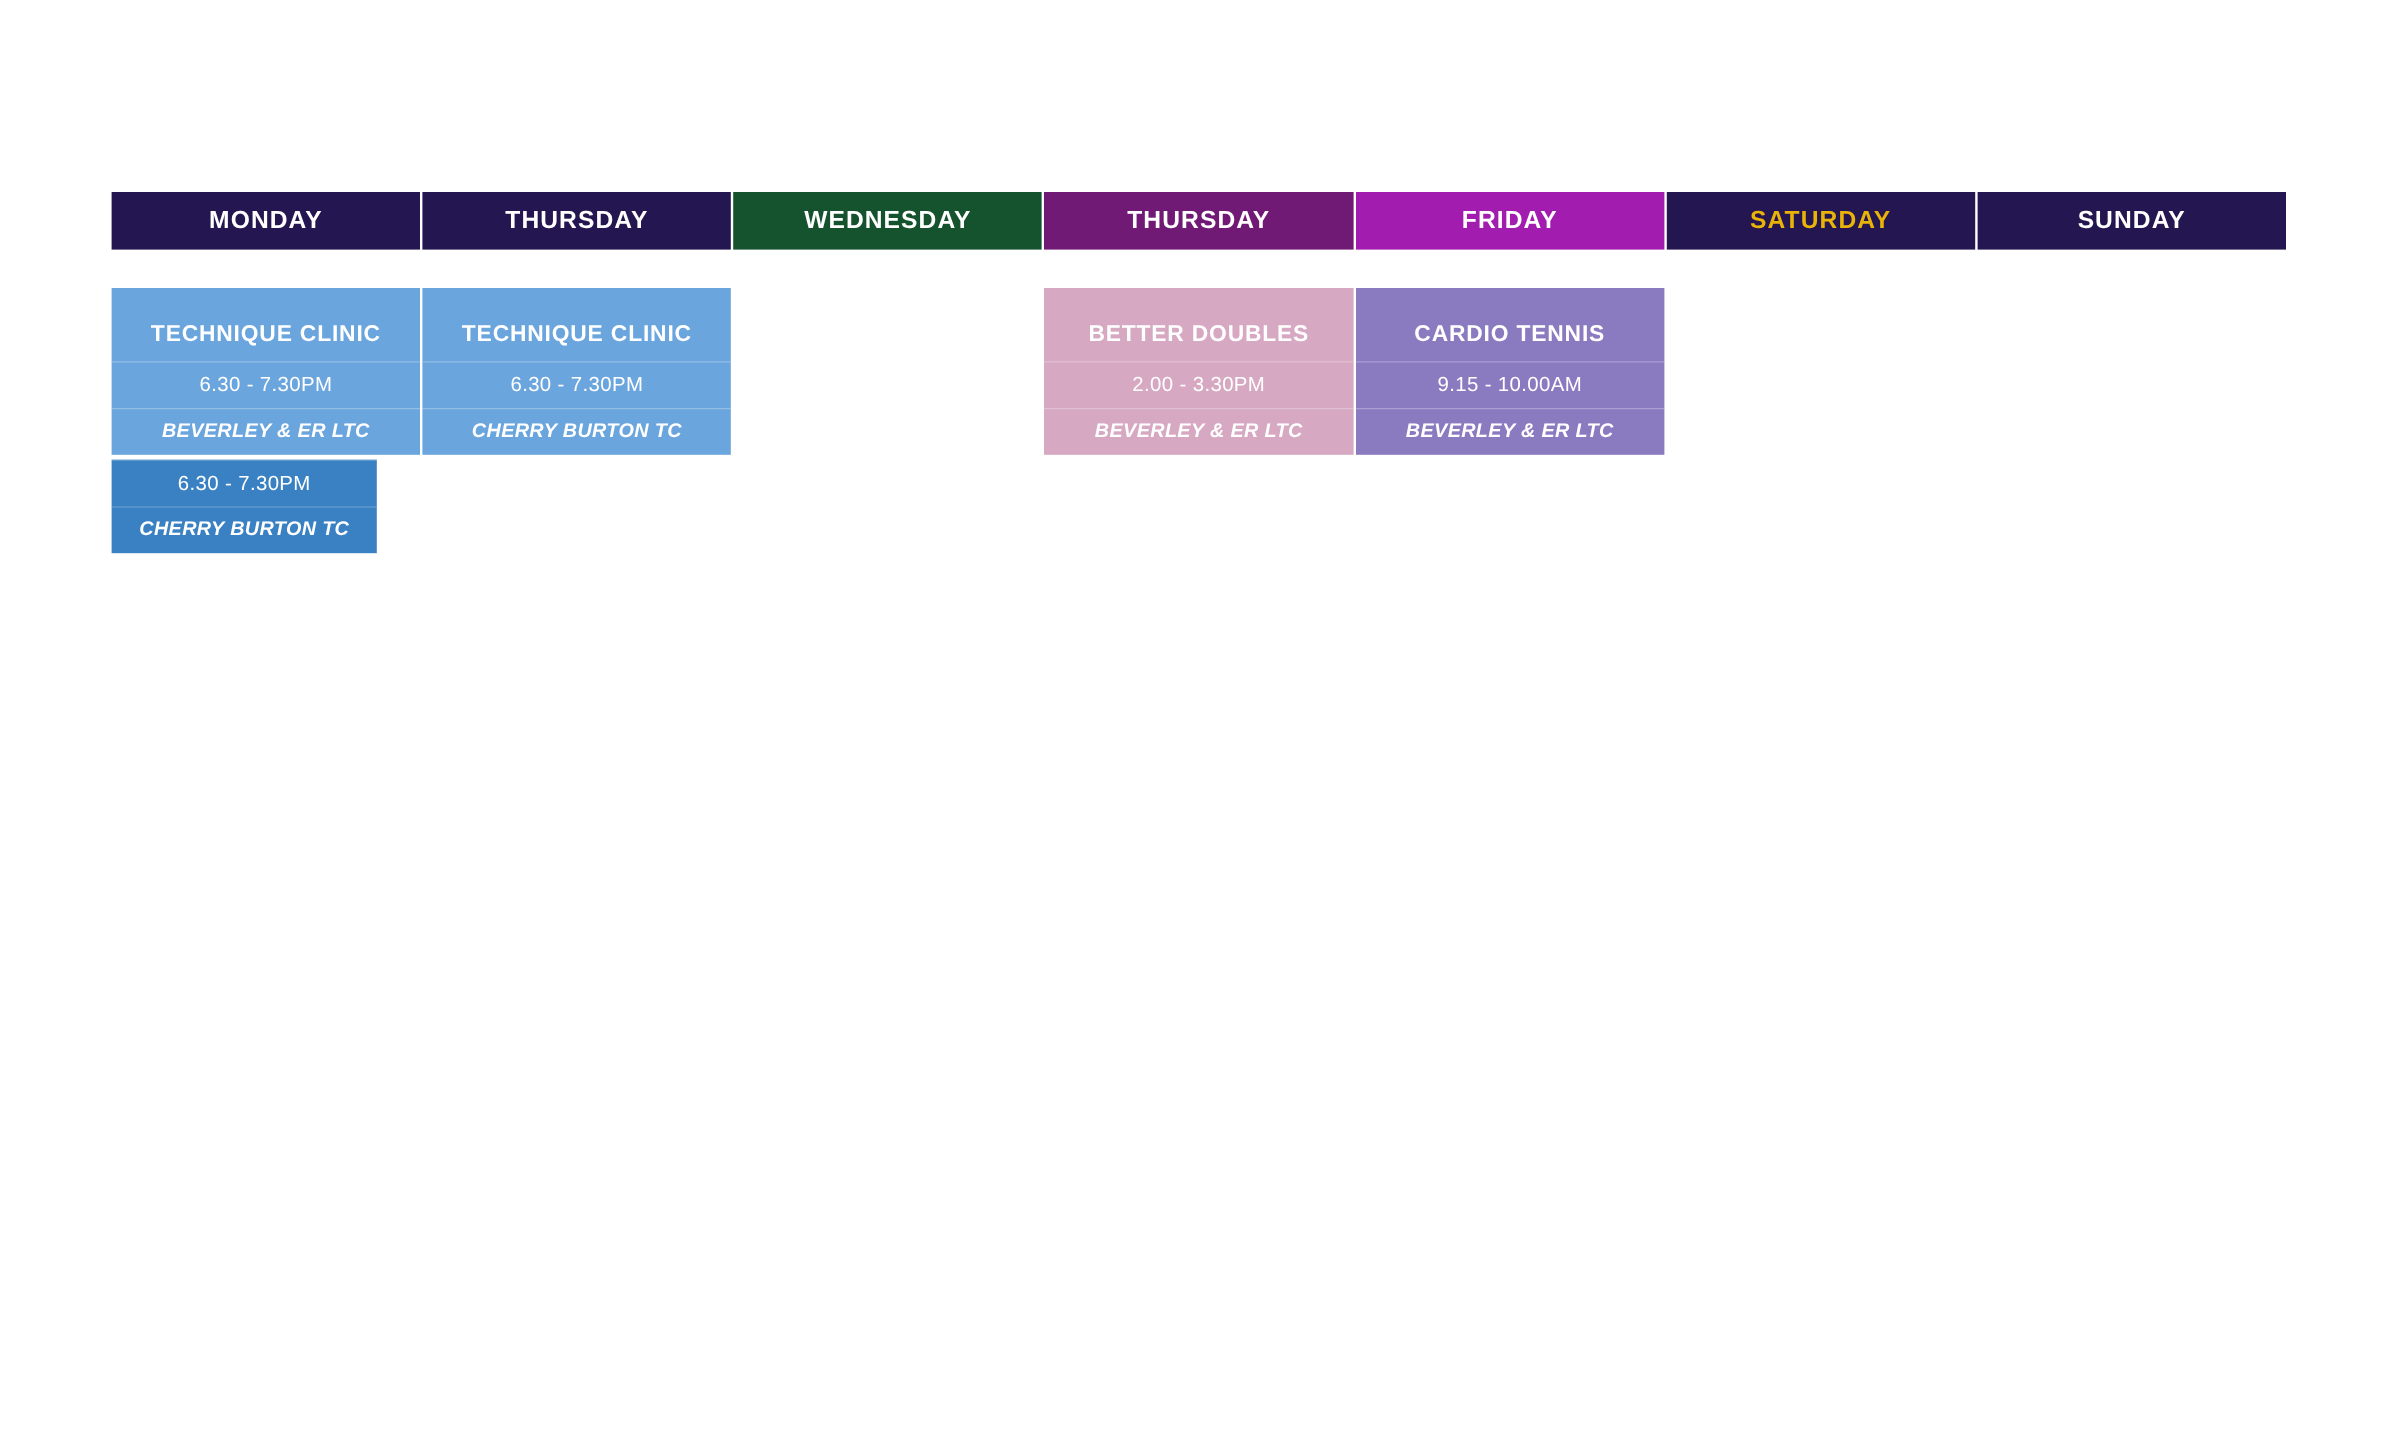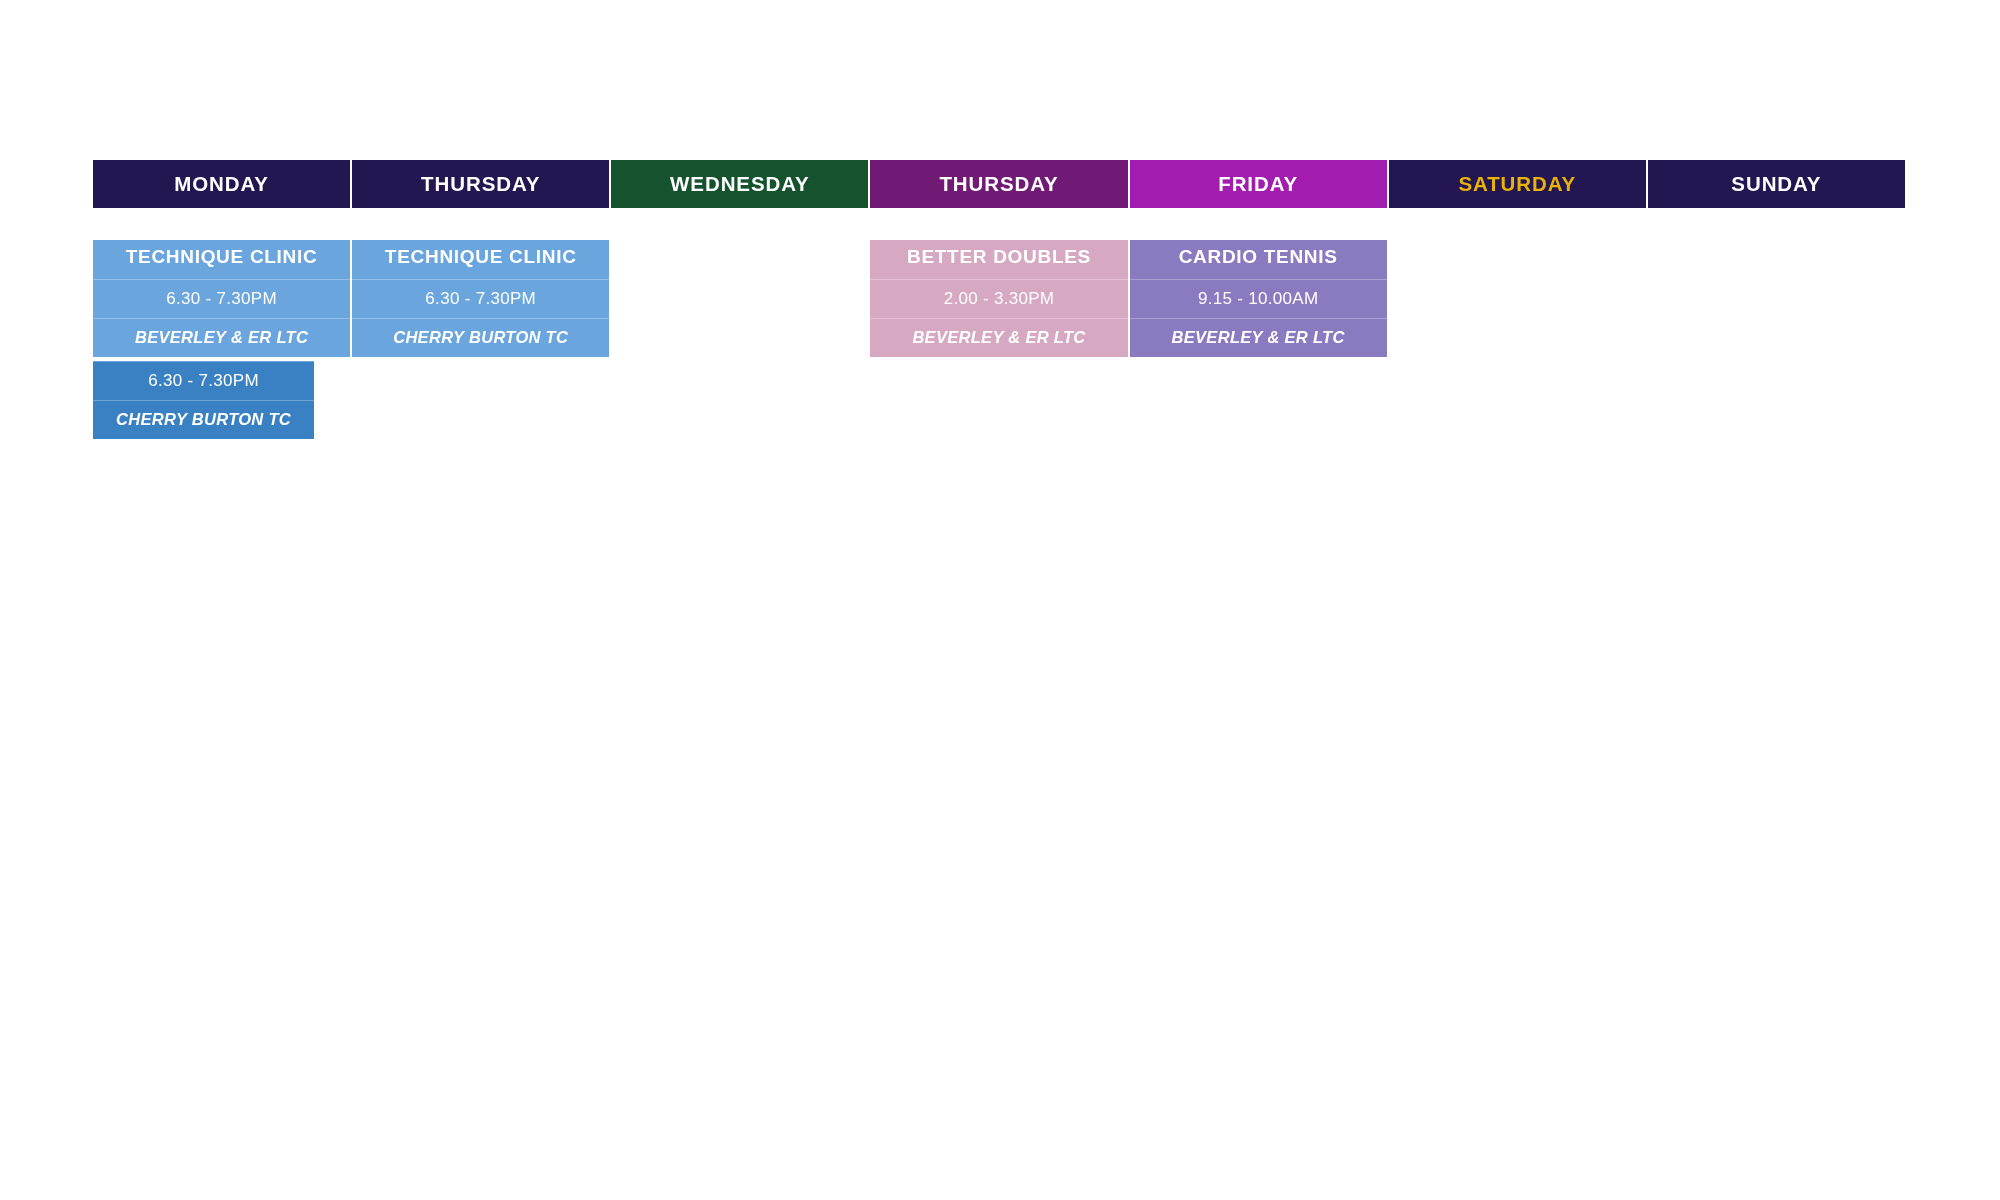--- a/index.html
+++ b/index.html
@@ -64,21 +64,21 @@
     width: 100%;
     box-sizing: border-box;
     color: #ffffff;
     overflow: hidden;
   }
   .session-title {
     text-align: center;
     font-size: 19px;
     font-weight: bold;
     letter-spacing: 0.7px;
-    padding: 6px 4px 11px;
+    padding: 28px 4px 11px;
     white-space: nowrap;
     overflow: hidden;
   }
   .session-time {
     text-align: center;
     font-size: 17px;
     font-weight: normal;
     letter-spacing: 0.3px;
     padding: 9px 4px 9px;
     white-space: nowrap;

